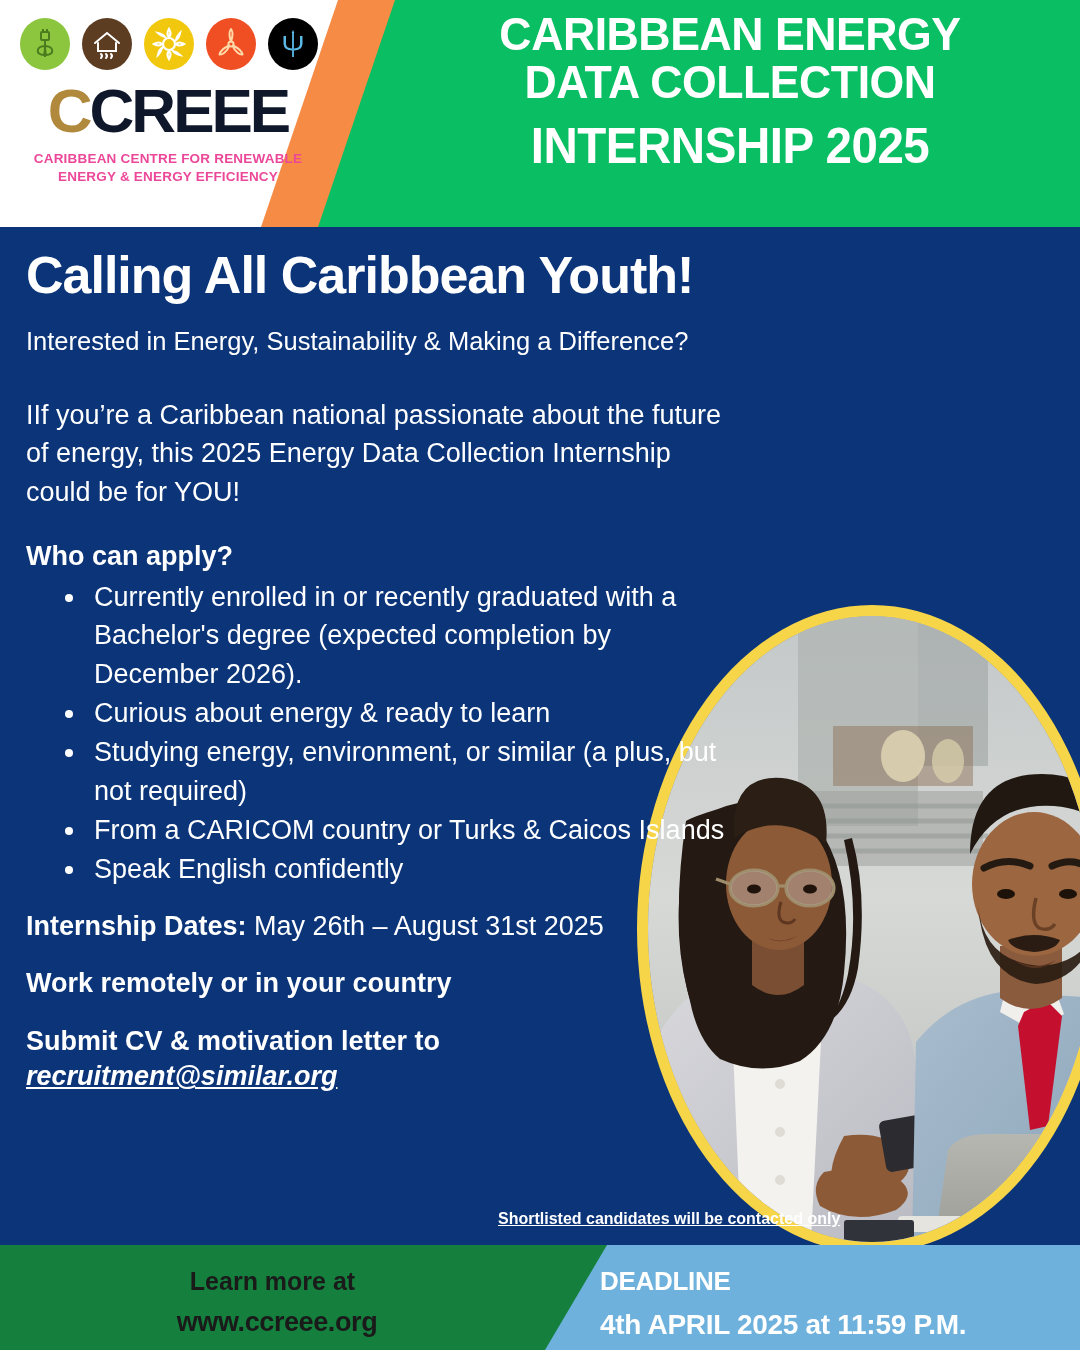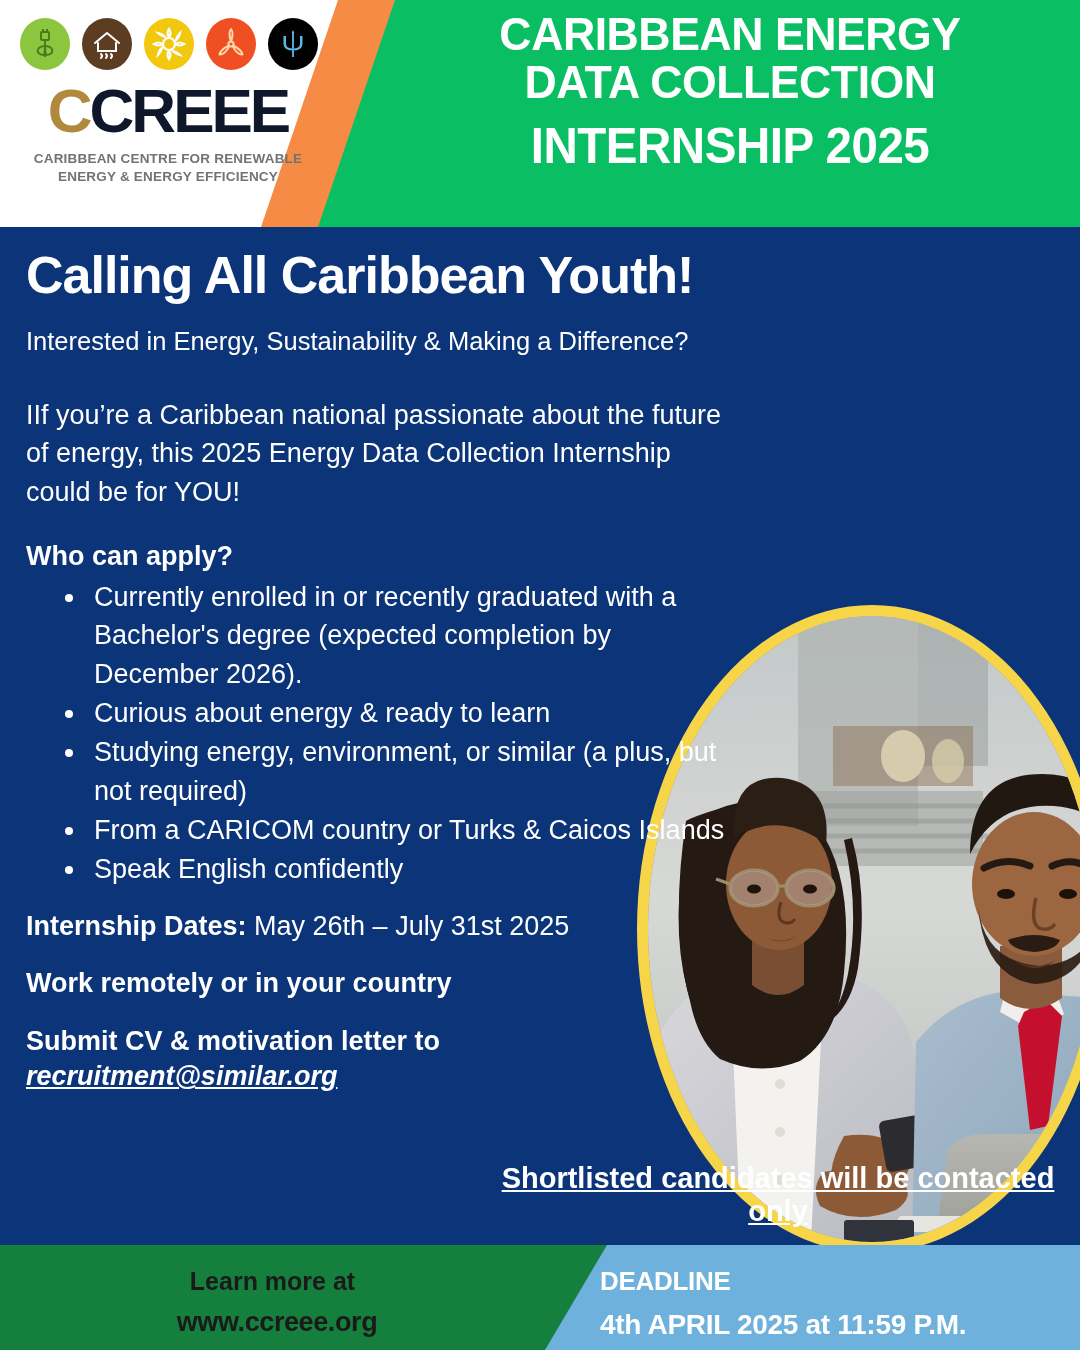--- a/index.html
+++ b/index.html
@@ -34,41 +34,41 @@
   .ic{width:52px;height:52px;border-radius:50%;display:flex;align-items:center;justify-content:center;}
   .ic svg{display:block;}
   .ic-1{background:#8CC63E;}
   .ic-2{background:#5C3D22;}
   .ic-3{background:#F2C80F;}
   .ic-4{background:#F04E23;}
   .ic-5{background:#000000;}
   .wordmark{margin-top:10px;text-align:center;font-weight:bold;font-size:62px;line-height:1;letter-spacing:-3px;}
   .wm-c1{color:#B1893C;}
   .wm-rest{color:#0f172a;}
-  .tagline{margin-top:8px;text-align:center;color:#737373;font-weight:bold;font-size:13.5px;line-height:1.35;letter-spacing:.2px;}
+  .tagline{margin-top:8px;text-align:center;color:#ec4899;font-weight:bold;font-size:13.5px;line-height:1.35;letter-spacing:.2px;}
 
   
   .body-wrap{position:absolute;left:0;top:227px;width:1080px;height:1018px;background:#0B3479;}
   .content{position:absolute;left:26px;top:20px;width:700px;color:#ffffff;}
   h1.calling{
     margin:0;font-size:52px;font-weight:bold;letter-spacing:-1px;line-height:1.1;color:#fff;
   }
   .sub{margin-top:22px;font-size:25.5px;line-height:1.25;}
   .para{margin-top:38px;font-size:27px;line-height:1.42;max-width:700px;}
   .who{margin-top:30px;font-size:27px;font-weight:bold;}
   ul.bullets{margin:6px 0 0 0;padding-left:46px;font-size:27px;line-height:1.42;}
   ul.bullets li{margin:0 0 1px 16px;padding-left:6px;}
   .dates{margin-top:20px;font-size:27px;line-height:1.3;}
   .dates b{font-weight:bold;}
   .remote{margin-top:24px;font-size:27px;font-weight:bold;}
   .submit{margin-top:25px;font-size:27px;font-weight:bold;line-height:1.32;}
   .email{font-style:italic;text-decoration:underline;font-weight:bold;}
   .shortlist{
-    position:absolute;right:22px;bottom:17px;width:560px;text-align:center;
-    color:#ffffff;font-weight:bold;font-size:29px;text-decoration:underline;
+    position:absolute;right:22px;bottom:17px;width:560px;text-align:left;
+    color:#ffffff;font-weight:bold;font-size:16px;text-decoration:underline;
   }
 
   
   .photo-circle{
     position:absolute;left:637px;top:378px;width:470px;height:648px;
     border-radius:50%;border:11px solid #F7D549;overflow:hidden;box-sizing:border-box;
     background:#9aa3ab;
   }
   .photo-inner{position:absolute;inset:0;overflow:hidden;border-radius:50%;}
 
@@ -290,21 +290,21 @@
       <div class="sub">Interested in Energy, Sustainability &amp; Making a Difference?</div>
       <div class="para">IIf you’re a Caribbean national passionate about the future of energy, this 2025 Energy Data Collection Internship could be for YOU!</div>
       <div class="who">Who can apply?</div>
       <ul class="bullets">
         <li>Currently enrolled in or recently graduated with a Bachelor's degree (expected completion by December 2026).</li>
         <li> Curious about energy &amp; ready to learn</li>
         <li> Studying energy, environment, or similar (a plus, but not required)</li>
         <li> From a CARICOM country or Turks &amp; Caicos Islands</li>
         <li> Speak English confidently</li>
       </ul>
-      <div class="dates"><b>Internship Dates:</b><span> May 26th –  July 31st 2025</span></div>
+      <div class="dates"><b>Internship Dates:</b><span> May 26th –  August 31st 2025</span></div>
       <div class="remote">Work remotely or in your country</div>
       <div class="submit">
         <span>Submit CV &amp; motivation letter to</span><br>
         <span class="email">recruitment@similar.org</span>
       </div>
     </div>
 
     <div class="shortlist">Shortlisted candidates will be contacted only</div>
   </div>
 

